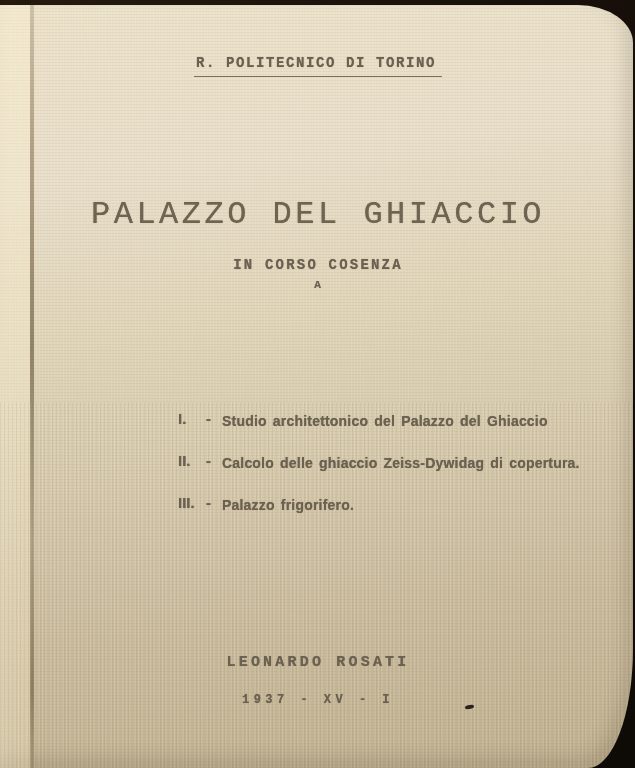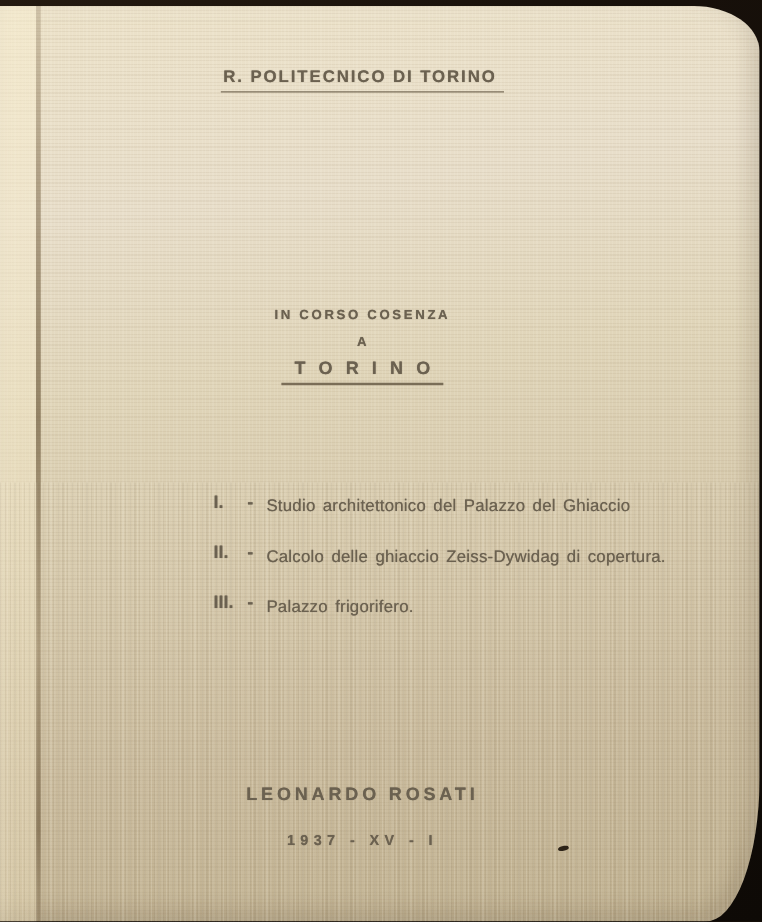--- a/index.html
+++ b/index.html
@@ -47,63 +47,63 @@
       rgba(100,80,50,.55) 90%, rgba(120,100,70,.3) 100%);
     filter:blur(.4px);
   }
   .speck{
     position:absolute;left:465px;top:700px;width:9px;height:4px;
     background:#2c2318;border-radius:50% 40% 50% 40%;
     transform:rotate(-8deg);
   }
   
   .ink{color:#6b6150;text-shadow:0 0 .7px rgba(107,97,80,.85);}
-  .centered{position:absolute;left:302px;transform:translateX(-50%);white-space:nowrap;}
+  .centered{position:absolute;left:318px;transform:translateX(-50%);white-space:nowrap;font-family:Liberation Mono, monospace;}
   .institution{
     top:50px;font-size:14px;font-weight:700;letter-spacing:1.6px;
     padding:0 6px 5px 2px;border-bottom:1.5px solid rgba(104,92,70,.85);
   }
   .title{
     top:191px;font-size:32px;font-weight:400;letter-spacing:3.5px;
     color:#6e released;
   }
   .title{color:#6e6452;}
-  .loc1{top:252px;font-size:11px;font-weight:700;letter-spacing:2.2px;}
+  .loc1{top:252px;font-size:14px;font-weight:700;letter-spacing:2.2px;}
   .loc2{top:274px;font-size:11px;font-weight:700;letter-spacing:1px;}
   .loc3{
     top:294px;font-size:15px;font-weight:700;letter-spacing:11px;
     padding:0 0 3px 11px;border-bottom:2px solid rgba(104,92,70,.85);
   }
   .toc{position:absolute;left:178px;top:405px;width:410px;}
   .toc-row{display:flex;align-items:flex-start;margin-bottom:20px;}
   .toc-row .num{width:28px;flex:0 0 28px;font-weight:700;font-size:15px;}
   .toc-row .dash{width:16px;flex:0 0 16px;font-weight:700;font-size:15px;}
-  .toc-row .txt{font-weight:400;font-size:14px;letter-spacing:.2px;word-spacing:2px;line-height:22px;}
+  .toc-row .txt{font-weight:700;font-size:14px;letter-spacing:.2px;word-spacing:2px;line-height:22px;}
   .footer-line{white-space:nowrap;}
   .author{top:649px;font-size:15px;font-weight:700;letter-spacing:3.2px;}
   .thesis{top:669px;font-size:12px;font-weight:700;letter-spacing:5px;}
   .year{top:688px;font-size:12px;font-weight:700;letter-spacing:4.5px;}
 </style>
 </head>
 <body>
 
 <div class="stage">
   <div class="cover">
     <div class="left-strip"></div>
     <div class="crease"></div>
     <div class="striation"></div>
 
     <div class="ink centered institution">R. POLITECNICO DI TORINO</div>
 
+    <div class="ink centered title">PALAZZO DEL GHIACCIO</div>
 
     <div class="ink centered loc1">IN CORSO COSENZA</div>
 
     <div class="ink centered loc2">A</div>
 
-    <div class="ink centered loc3">TORINO</div>
 
     <div class="toc">
       <div class="toc-row">
         <span class="ink num">I.</span>
         <span class="ink dash">-</span>
         <span class="ink txt">
           <span>Studio architettonico del Palazzo del Ghiaccio</span><br>
         </span>
       </div>
       <div class="toc-row">

